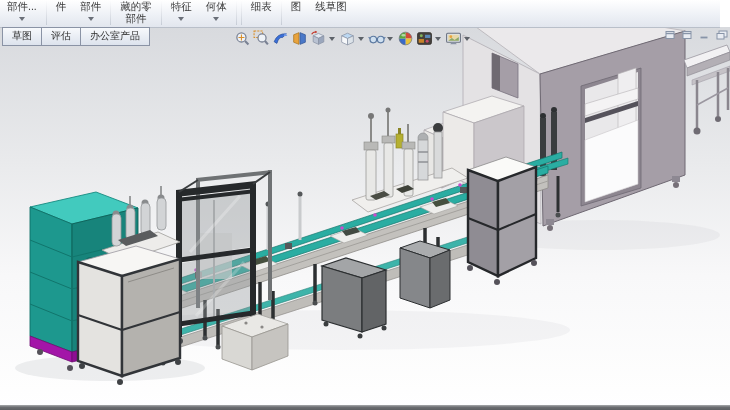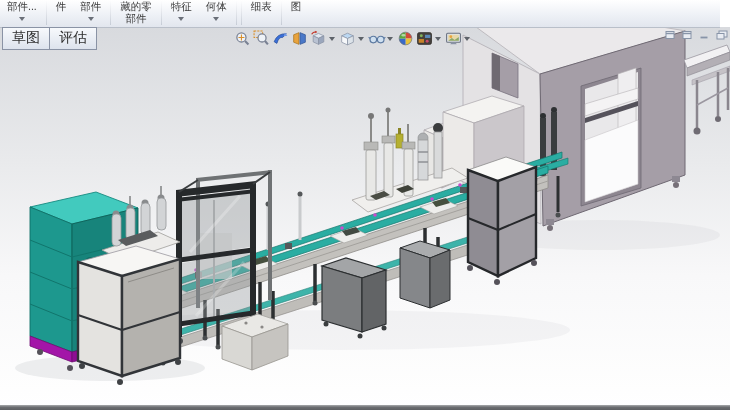--- a/index.html
+++ b/index.html
@@ -16,21 +16,21 @@
   .cmditem .l2{margin-top:1px;}
   .caret{width:0;height:0;border-left:3px solid transparent;border-right:3px solid transparent;
     border-top:4px solid #6a6f78;margin-top:5px;}
   .cmdsep{width:1px;height:24px;margin:1px 2px 0 2px;
     background:linear-gradient(#fdfdfe,#c6ccd6);}
 
   
   .tabs{position:absolute;top:27px;left:2px;display:flex;z-index:30;}
   .tab{border:1px solid #8a93a5;border-left-width:0;
     background:linear-gradient(#f7f9fc,#dde3ed);
-    font-size:14px;color:#2e2e2e;padding:1px 9px 2px 9px;cursor:pointer;white-space:nowrap;}
+    font-size:10px;color:#2e2e2e;padding:1px 9px 2px 9px;cursor:pointer;white-space:nowrap;}
   .tab:first-child{border-left-width:1px;}
 
   
   .hud{position:absolute;top:29px;left:233px;display:flex;align-items:center;z-index:25;}
   .hudbtn{width:19px;height:19px;display:flex;align-items:center;justify-content:center;cursor:pointer;}
   .hudcaret{width:0;height:0;border-left:3px solid transparent;border-right:3px solid transparent;
     border-top:4px solid #5d6269;margin:0 3px 0 1px;cursor:pointer;}
 
   
   .winctl{position:absolute;top:30px;right:2px;display:flex;gap:6px;z-index:25;}
@@ -83,25 +83,29 @@
   </div>
   <div class="cmdsep"></div>
   <div class="cmdsep"></div>
   <div class="cmditem">
     <span>细表</span>
   </div>
   <div class="cmdsep"></div>
   <div class="cmditem">
     <span>图</span>
   </div>
+  <div class="cmditem">
+    <span>线草图</span>
+  </div>
 </div>
 
 <div class="tabs">
   <div class="tab">草图</div>
   <div class="tab">评估</div>
+  <div class="tab">办公室产品</div>
 </div>
 
 <div class="hud">
   <span class="hudbtn">
     <svg width="17" height="17" viewBox="0 0 16 16">
       <circle cx="7" cy="7" r="4.3" fill="#eef2f7" stroke="#7a8294" stroke-width="1.2"></circle>
       <line x1="10.4" y1="10.4" x2="13.6" y2="13.6" stroke="#7a8294" stroke-width="2"></line>
       <path d="M7 4.2 L7 9.8 M4.2 7 L9.8 7" stroke="#d98f2a" stroke-width="1"></path>
     </svg>
     </span>

